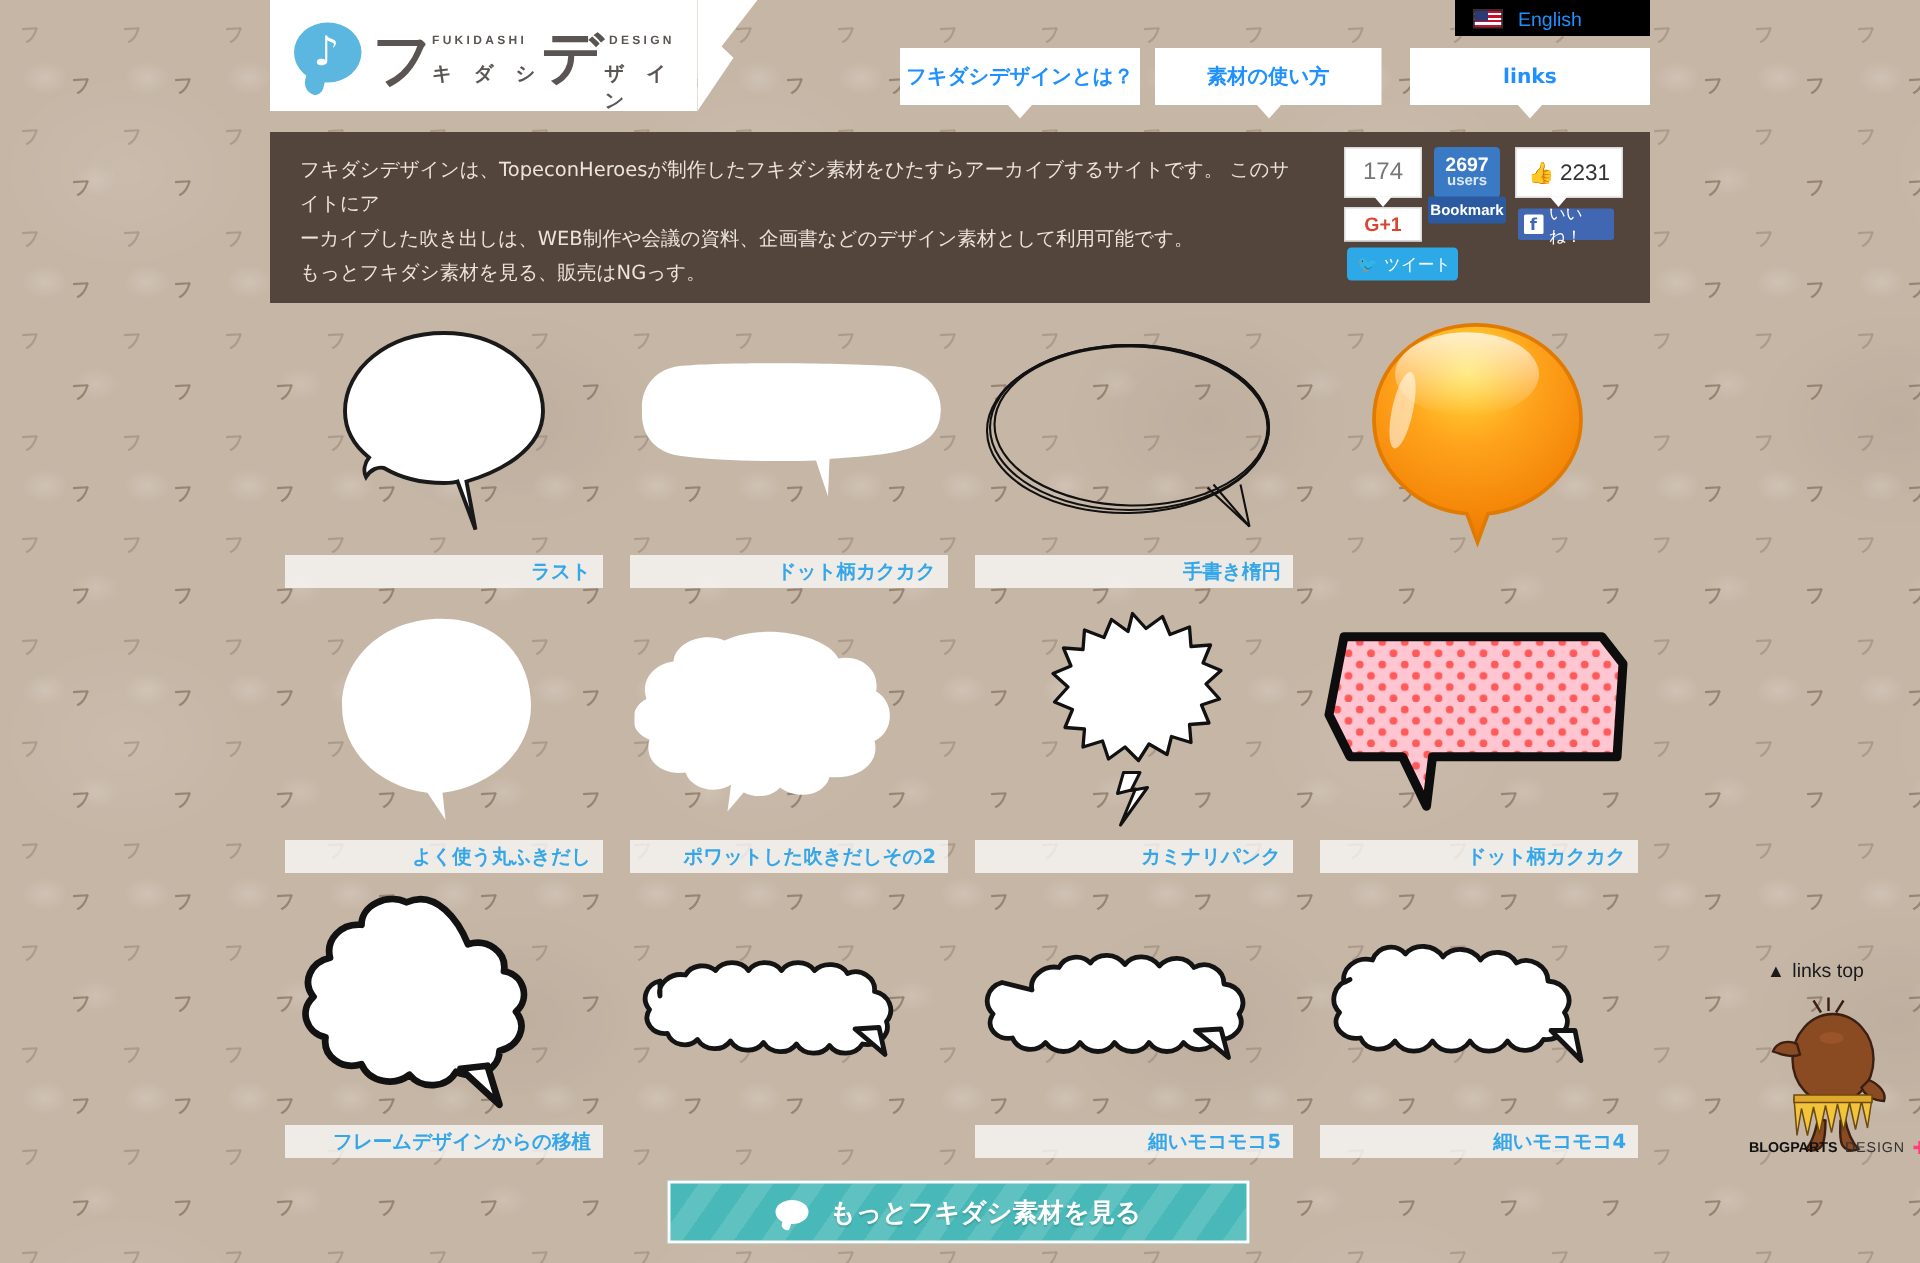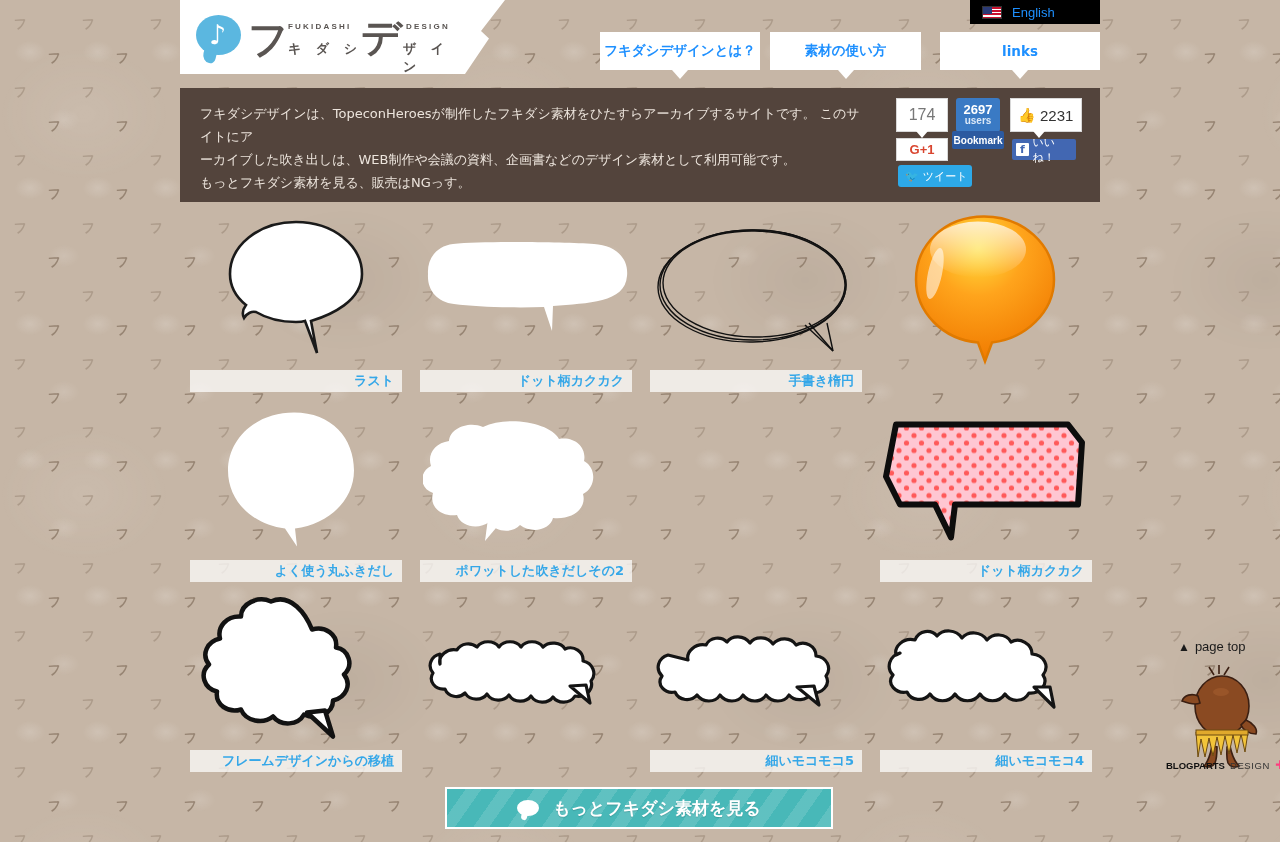--- a/index.html
+++ b/index.html
@@ -800,20 +800,29 @@
     <div class="cell c1">
       <div class="thumb-area">
         <svg width="206" height="128" viewBox="0 0 206 128">
           <path d="M60 12c-14-6-33 1-34 14-14 2-22 13-18 25-12 6-12 22 2 27-4 14 8 24 24 22 4 12 22 15 32 7
                    6 10 23 12 31 3 12 9 30 5 33-7 20 2 34-10 30-24 13-6 14-26 1-33 3-14-10-25-25-22C128 8 85 0 60 12z" fill="#fff"></path>
           <path d="M66 96l-4 30 22-26z" fill="#fff"></path>
         </svg>
       </div>
       <div class="cap">ポワットした吹きだしその2</div>
     </div>
+    <div class="cell c2">
+      <div class="thumb-area">
+        <svg width="130" height="148" viewBox="0 0 130 148">
+          <path d="M64 4l9 10 11-8 5 12 13-5 1 13 13-1-5 12 12 5-10 9 9 10-12 4 5 12-13 1 1 12-13-4-3 12-12-7-7 11-9-9-11 8-4-12-13 4 1-12-13-1 5-12-12-5 9-10-10-9 12-5-5-12 13 1 1-13 13 5 5-12 11 8z" fill="#fff" stroke="#111" stroke-width="2.2" stroke-linejoin="round"></path>
+          <path d="M58 110l-4 14 12-3-10 24 18-25-11 2 6-12z" fill="#fff" stroke="#111" stroke-width="2" stroke-linejoin="round"></path>
+        </svg>
+      </div>
+      <div class="cap">カミナリパンク</div>
+    </div>
     <div class="cell c3">
       <div class="thumb-area">
         <svg width="212" height="125" viewBox="0 0 212 125">
           <defs>
             <pattern id="dots" width="15" height="15" patternUnits="userSpaceOnUse">
               <rect width="15" height="15" fill="#ffc6d2"></rect>
               <circle cx="4" cy="4" r="2.6" fill="#ff5a5a"></circle>
               <circle cx="11.5" cy="11.5" r="2.6" fill="#ff5a5a"></circle>
             </pattern>
           </defs>
@@ -872,21 +881,21 @@
 
 </div>
 
 <div id="more-btn">
   <span id="more-icon"></span>
   <span>もっとフキダシ素材を見る</span>
 </div>
 
 <div id="pagetop">
   <span class="arw">▲</span>
-  <span class="lbl">page top</span>
+  <span class="lbl">links top</span>
 </div>
 
 <div id="mascot">
   <svg width="96" height="110" viewBox="0 0 96 110">
     <g stroke="#3b1f12" stroke-width="1.6" fill="#8a4a22">
       <path d="M47 12v-9M52 13l5-8M42 13l-5-8" stroke-width="1.6" fill="none"></path>
       <ellipse cx="50" cy="44" rx="27" ry="30"></ellipse>
       <path d="M26 34c-6-3-14-1-16 5 8 3 14 4 18 2z"></path>
       <path d="M74 58c7 3 12 9 10 14-7 0-13-4-15-9z"></path>
       <path d="M40 84c-2 10-4 16-8 20 4 2 9 1 11-3 2-5 2-11 2-16z"></path>

